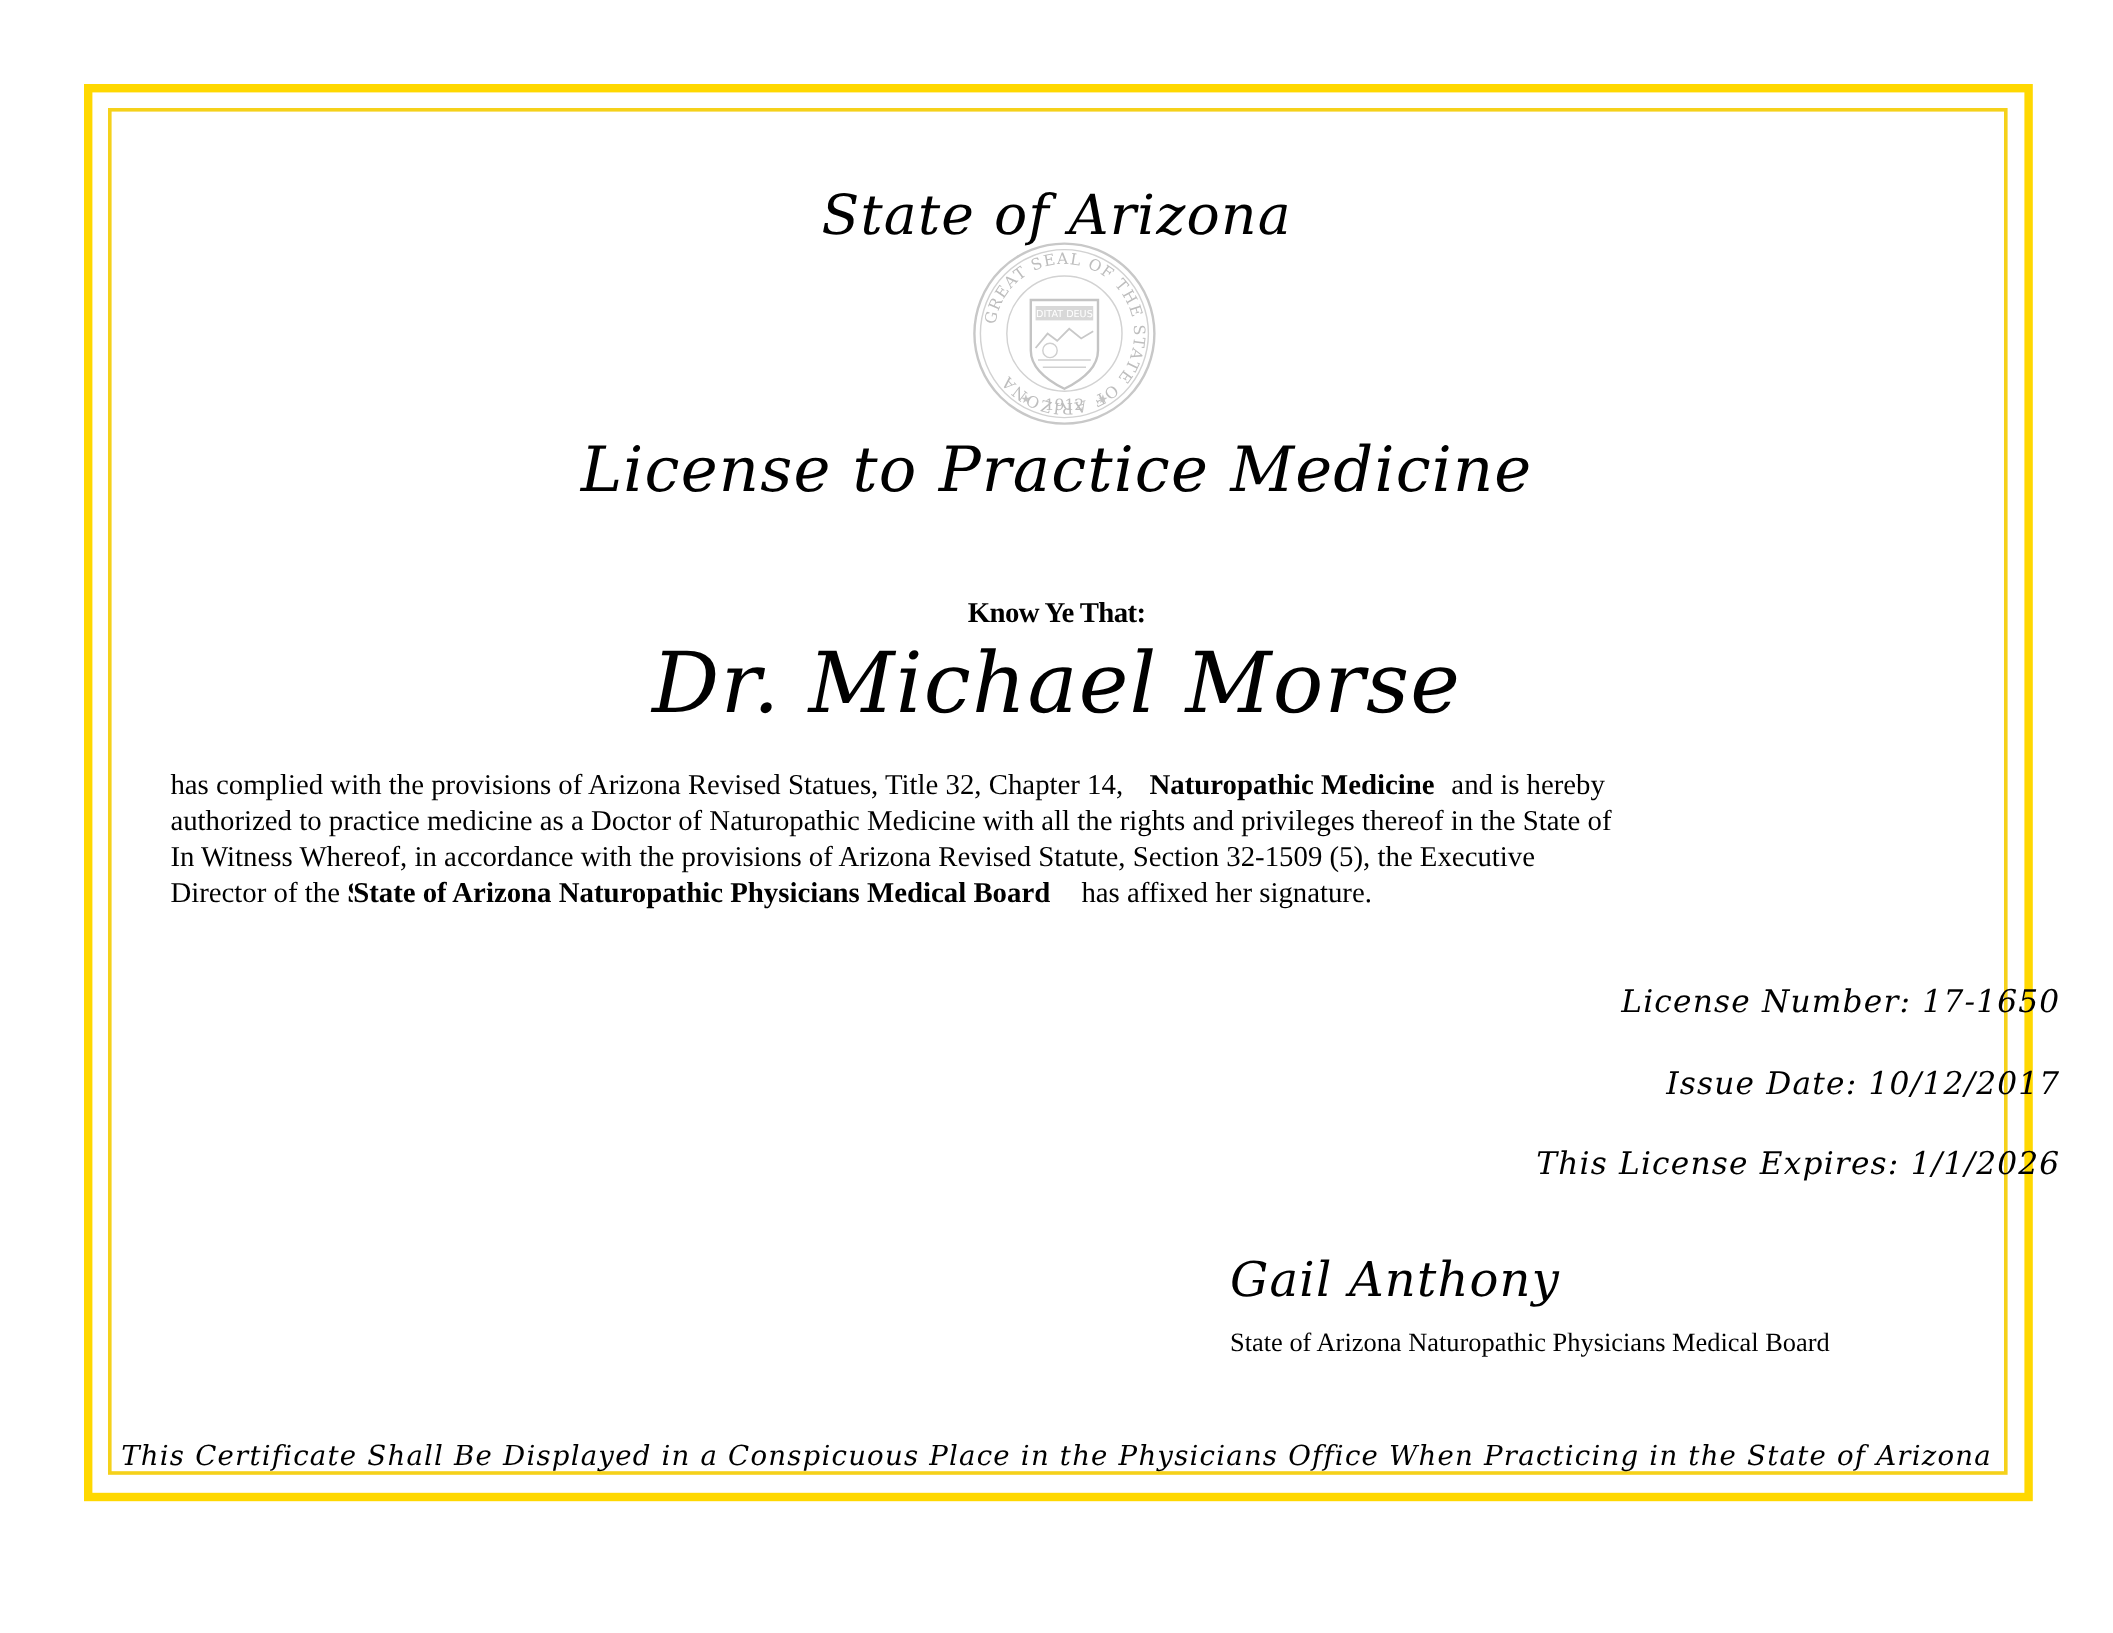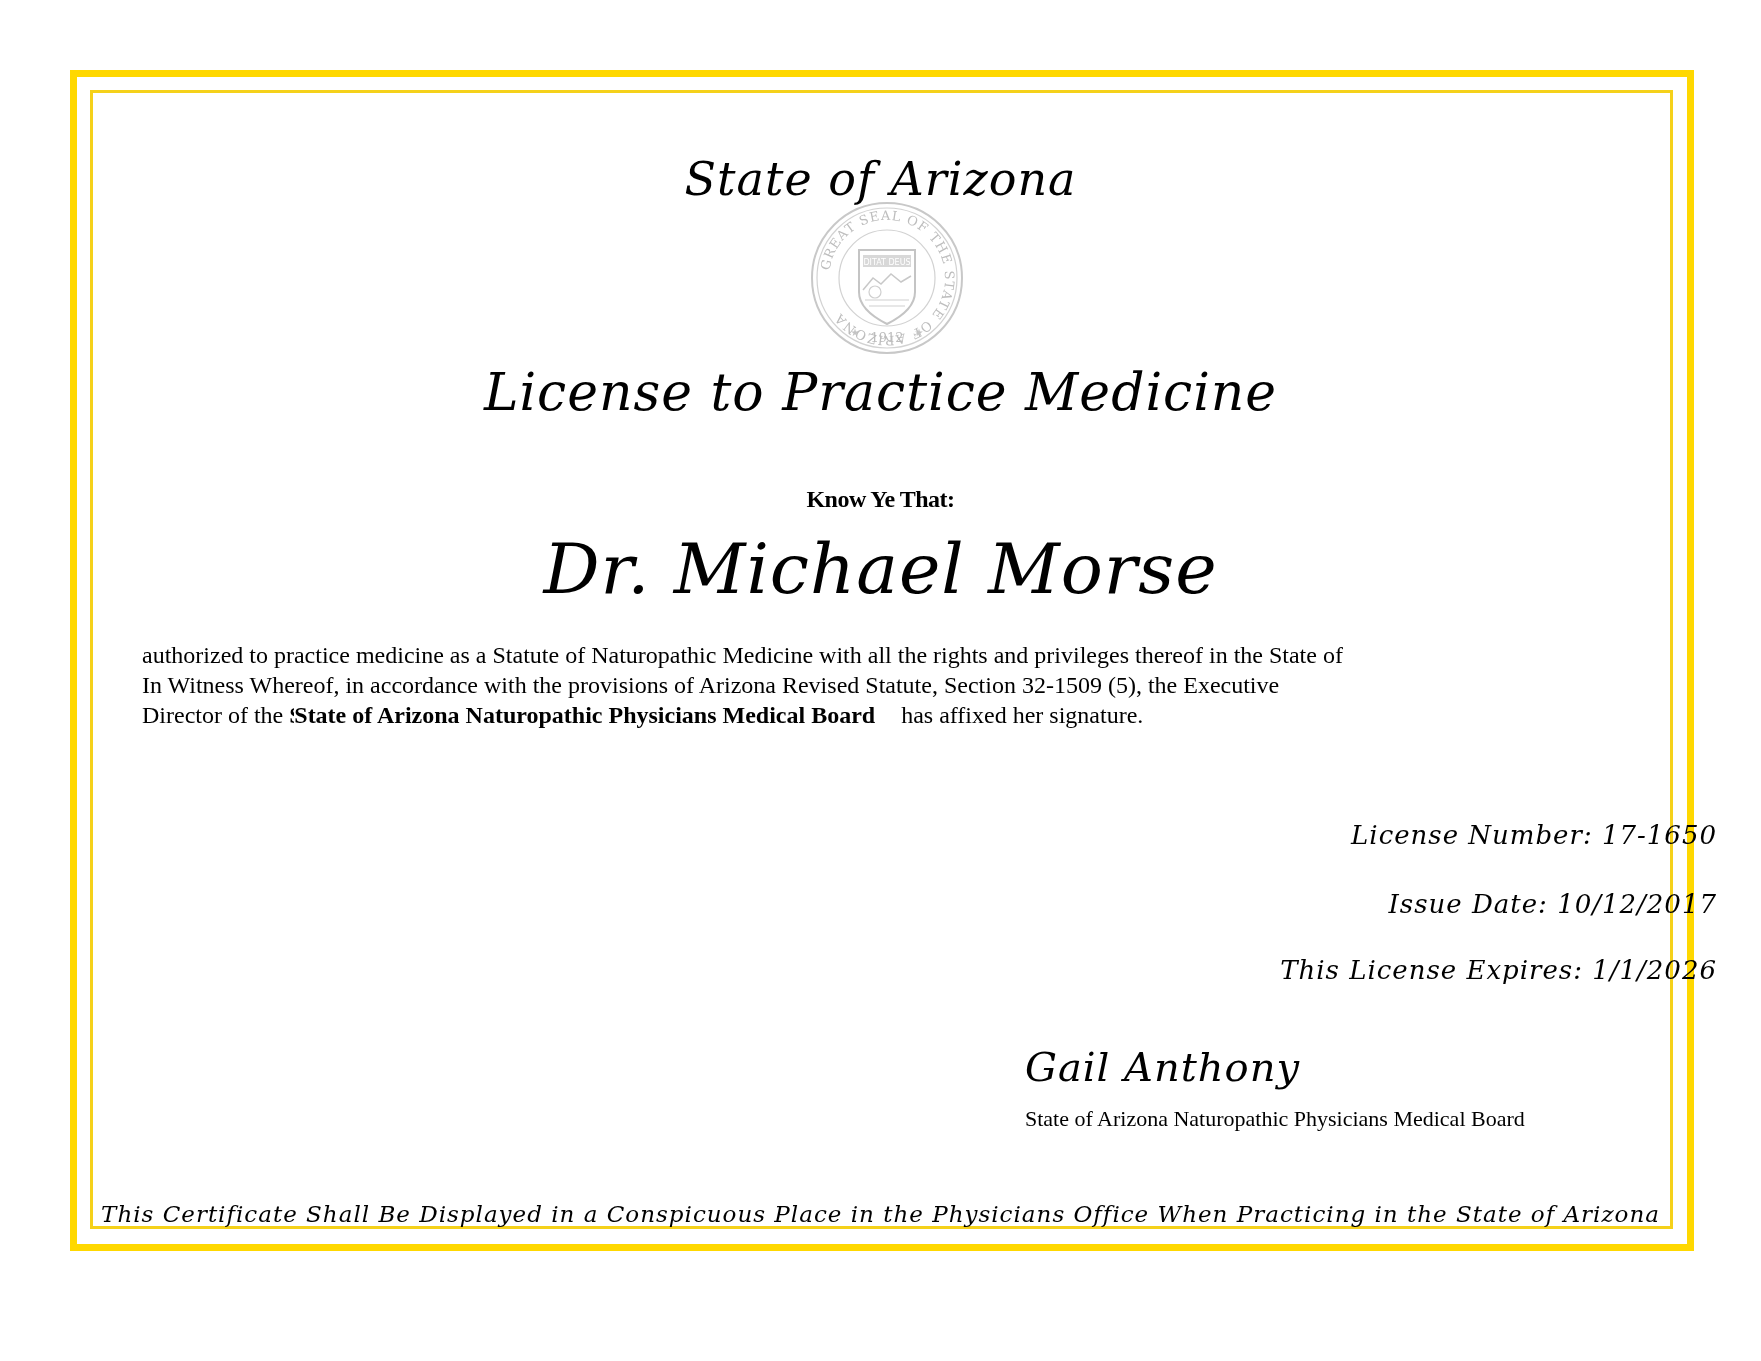--- a/index.html
+++ b/index.html
@@ -38,21 +38,21 @@
   .abs { position: absolute; white-space: nowrap; }
 
   .state-title { top: 128px; font-size: 46px; left: 0; width: 1761px; text-align: center; margin-top: 24px; }
   .seal {
     position: absolute;
     left: 809px; top: 200px;
     width: 156px; height: 156px;
   }
   .license-title { top: 362px; font-size: 52px; left: 0; width: 1761px; text-align: center; }
   .know-ye {
-    top: 486px; left: 0; width: 1761px; text-align: center;
+    top: 498px; left: 0; width: 1761px; text-align: center;
     font-family: "Liberation Serif", serif;
     font-weight: bold; font-size: 24px; letter-spacing: -0.5px;
   }
   .holder-name { top: 528px; font-size: 70px; left: 0; width: 1761px; text-align: center; }
 
   .body-text {
     position: absolute;
     left: 142px; top: 640px;
     width: 1480px;
     font-family: "Liberation Serif", serif;
@@ -118,21 +118,24 @@
   </svg>
 </div>
 
 <div class="abs script license-title">License to Practice Medicine</div>
 
 <div class="abs know-ye">Know Ye That:</div>
 
 <div class="abs script holder-name">Dr. Michael Morse</div>
 
 <div class="body-text">
-  <span class="line">authorized to practice medicine as a Statute of Naturopathic Medicine with all the rights and privileges thereof in the State of</span>
+  <span class="line">
+    <span>has complied with the provisions of Arizona Revised Statues, Title 32, Chapter 14,</span><span class="gap" style="width:22px"></span><b>Naturopathic Medicine</b><span class="gap" style="width:14px"></span><span>and is hereby</span>
+  </span>
+  <span class="line">authorized to practice medicine as a Doctor of Naturopathic Medicine with all the rights and privileges thereof in the State of</span>
   <span class="line">In Witness Whereof, in accordance with the provisions of Arizona Revised Statute, Section 32-1509 (5), the Executive</span>
   <span class="line">
     <span>Director of the</span>
     <span class="artifact">S</span><b>State of Arizona Naturopathic Physicians Medical Board</b><span class="gap" style="width:26px"></span><span>has affixed her signature.</span>
   </span>
 </div>
 
 <div class="abs script detail detail-1">License Number: 17-1650</div>
 <div class="abs script detail detail-2">Issue Date: 10/12/2017</div>
 <div class="abs script detail detail-3">This License Expires: 1/1/2026</div>

